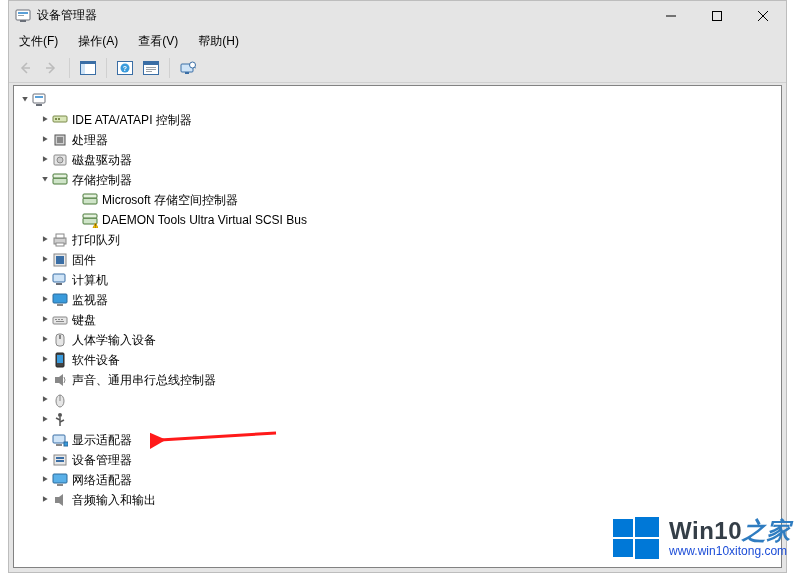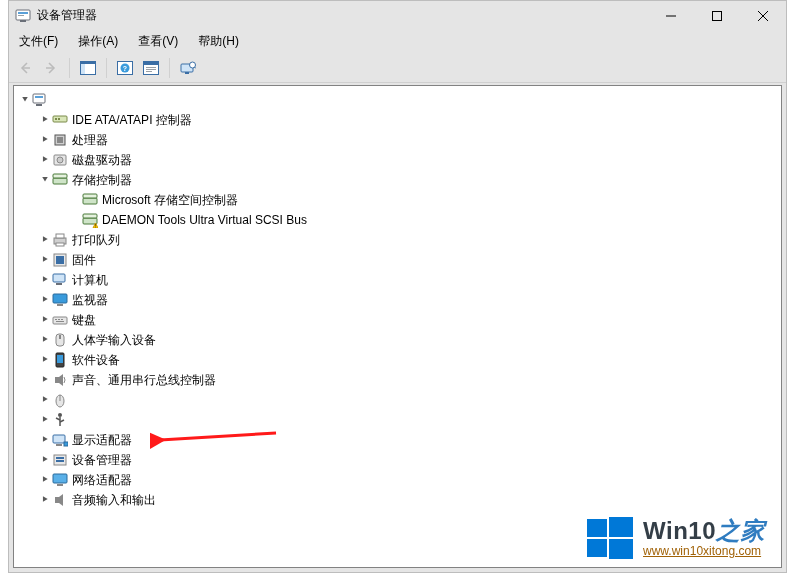--- a/index.html
+++ b/index.html
@@ -115,29 +115,29 @@
 
   
   .arrow {
     position: absolute;
     left: 150px; top: 427px;
     width: 130px; height: 26px;
     pointer-events: none;
   }
   .watermark {
     position: absolute;
-    right: 30px; bottom: 18px;
+    right: 4px; bottom: 18px;
     display: flex; align-items: center; gap: 10px;
     pointer-events: none;
   }
   .watermark .logo { width: 46px; height: 46px; }
   .wm-text { display: flex; flex-direction: column; line-height: 1.1; }
   .wm-main { font-size: 24px; font-weight: 600; color: #343e47; letter-spacing: .5px; }
   .wm-main .accent { font-style: italic; color: #2f7cc0; font-weight: 700; }
-  .wm-url { font-size: 12px; color: #a16207; text-decoration: underline; }
+  .wm-url { font-size: 12px; color: #1d4ed8; }
 </style>
 </head>
 <body>
 
 <div class="window">
 
   <div class="titlebar">
     <span class="app-icon">
       <svg viewBox="0 0 16 16" width="16" height="16">
         <rect x="1" y="2" width="14" height="10" rx="1" fill="#fff" stroke="#6a6f78"></rect>

